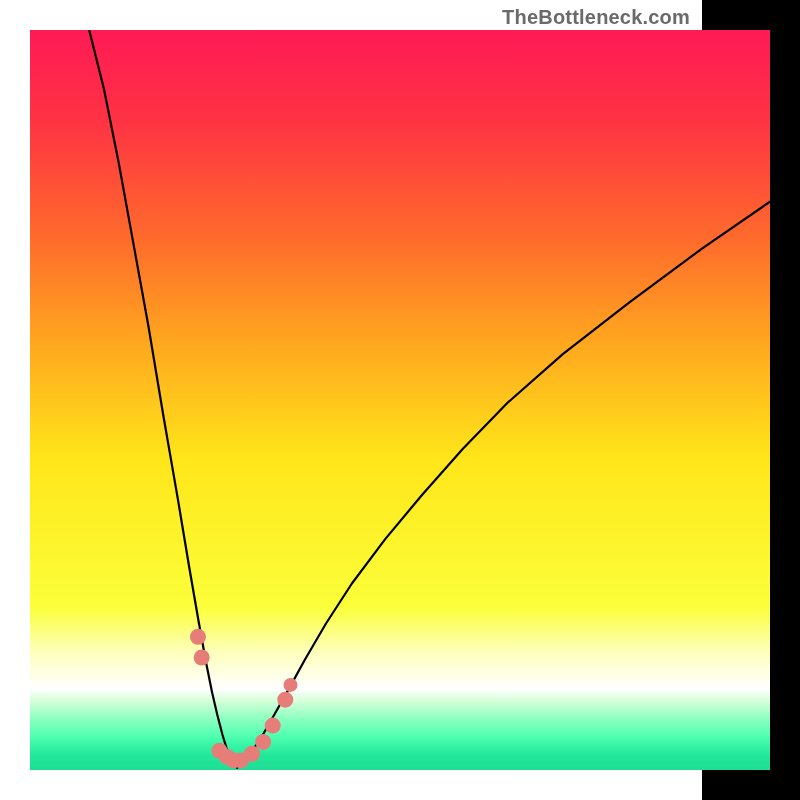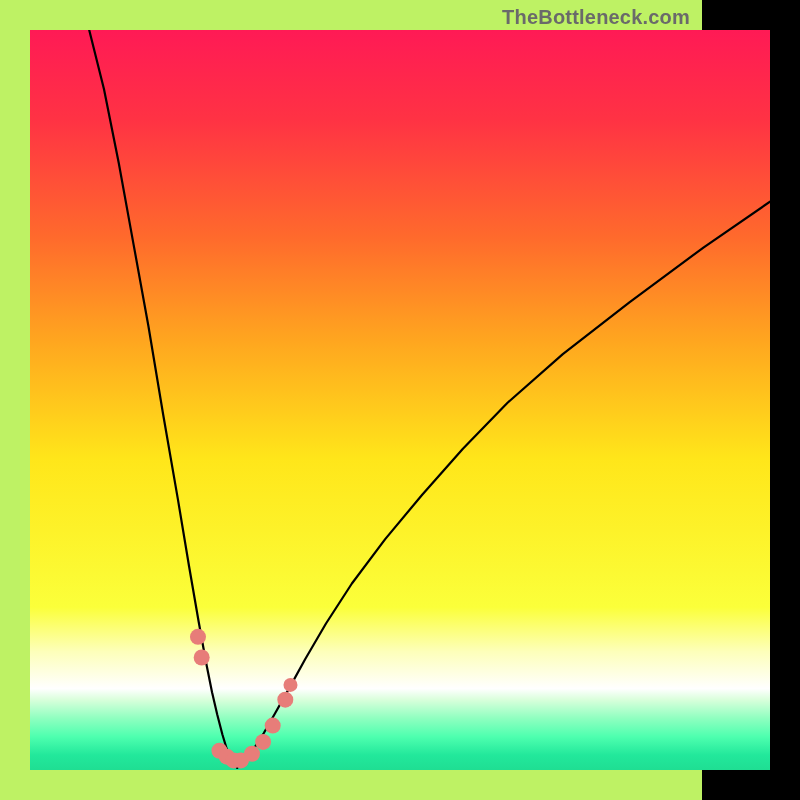--- a/index.html
+++ b/index.html
@@ -8,21 +8,21 @@
     width: 800px;
     height: 800px;
     background: #000;
     overflow: hidden;
     font-family: Arial, Helvetica, sans-serif;
   }
   .frame {
     position: absolute;
     left: 0; top: 0;
     width: 702px; height: 800px;
-    background: #bef264;
+    background: #ffffff;
   }
   .plot {
     position: absolute;
     left: 30px;
     top: 30px;
     width: 740px;
     height: 740px;
     overflow: hidden;
   }
   .watermark {

